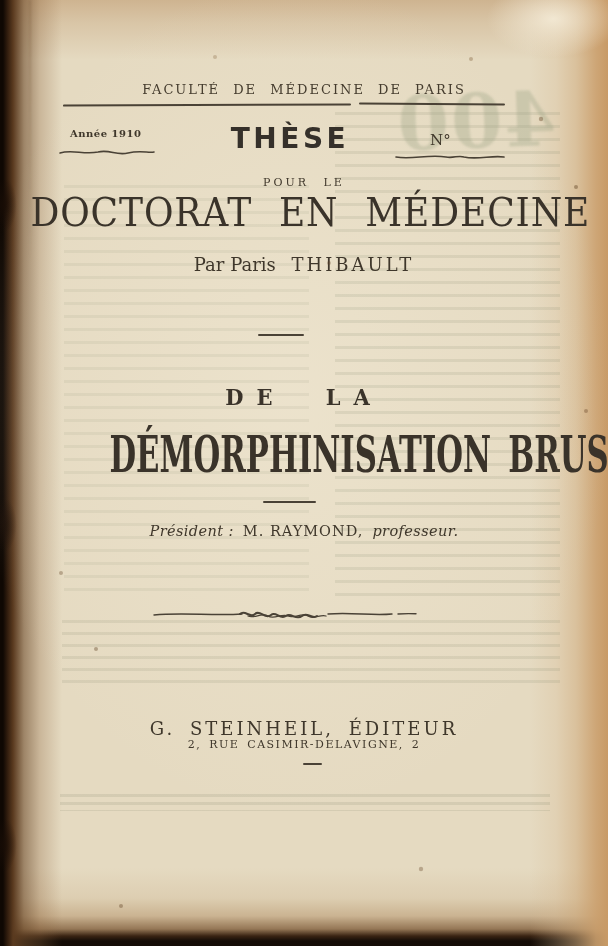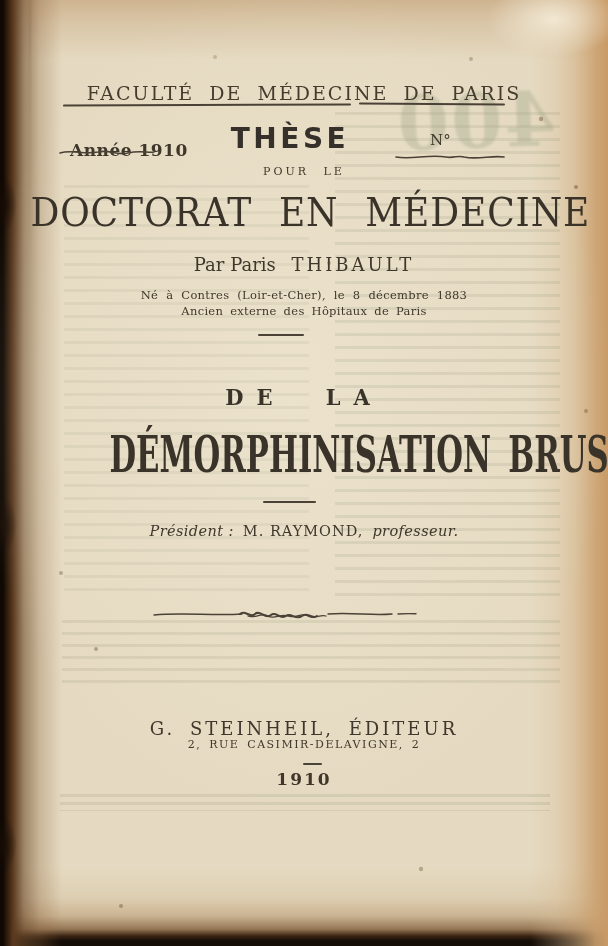--- a/index.html
+++ b/index.html
@@ -23,25 +23,25 @@
   }
   .abs{position:absolute;}
   .ctr{left:0;right:0;text-align:center;white-space:nowrap;}
   
   .ghost{
     position:absolute;
     background-image:repeating-linear-gradient(180deg, rgba(116,124,96,0.13) 0px, rgba(116,124,96,0.13) 3px, rgba(116,124,96,0) 3px, rgba(116,124,96,0) 13px);
     filter:blur(0.7px);
   }
   .rule{position:absolute;background:#4a4236;height:1.6px;border-radius:1px;}
-  .faculty{top:82px;font-size:19px;letter-spacing:2px;word-spacing:7px;color:#453c2e;}
-  .annee{left:70px;top:140px;font-size:17px;font-weight:bold;letter-spacing:0.5px;}
+  .faculty{top:82px;font-size:13px;letter-spacing:2px;word-spacing:7px;color:#453c2e;}
+  .annee{left:70px;top:128px;font-size:10px;font-weight:bold;letter-spacing:0.5px;}
   .these{top:122px;font-family:"DejaVu Sans", sans-serif;font-size:28px;font-weight:bold;letter-spacing:3.5px;color:#35302a;transform:translateX(-14px);}
   .numero{left:430px;top:131px;font-size:15px;}
-  .pourle{top:165px;font-size:11px;letter-spacing:3px;word-spacing:8px;}
+  .pourle{top:176px;font-size:11px;letter-spacing:3px;word-spacing:8px;}
   .doctorat{top:190px;font-size:40px;letter-spacing:1px;word-spacing:16px;color:#3a332a;transform:scaleX(0.9);transform-origin:50% 50%;line-height:1.1;}
   .byline{top:254px;font-size:18px;}
   .byline .surname{letter-spacing:3px;margin-left:10px;}
   .birth{top:288px;font-size:11.5px;word-spacing:4px;letter-spacing:0.3px;}
   .externe{top:304px;font-size:11.5px;word-spacing:3px;letter-spacing:0.3px;}
   .dela{top:385px;font-size:21px;font-weight:bold;letter-spacing:13px;word-spacing:20px;color:#3a332a;transform:scaleY(1.05);}
   .bigtitle{top:427px;font-size:48px;font-weight:bold;letter-spacing:0px;word-spacing:10px;color:#3a332a;transform:scaleX(0.64) scaleY(1.04);transform-origin:50% 50%;line-height:1.15;}
   .president{top:523px;font-size:14.5px;font-style:italic;letter-spacing:0.4px;}
   .president .pname{font-style:normal;letter-spacing:1px;margin:12px 4px;}
   .imprint-city{top:692px;font-size:18px;letter-spacing:5px;}
@@ -100,22 +100,20 @@
     <path d="M2,6 C18,9 34,3 52,6 C60,7.5 64,4 70,6 C84,9 98,4 110,6" fill="none" stroke="#4a4236" stroke-width="1.6" stroke-linecap="round"></path>
   </svg>
 
   <div class="abs ctr pourle">POUR LE</div>
   <div class="abs ctr doctorat">DOCTORAT EN MÉDECINE</div>
 
   <div class="abs ctr byline">
     <span>Par Paris</span>
     <span class="surname">THIBAULT</span>
   </div>
-  <div class="abs ctr birth">Né à Contres (Loir-et-Cher), le 8 décembre 1883</div>
-  <div class="abs ctr externe">Ancien externe des Hôpitaux de Paris</div>
   <div class="rule" style="left:258px;top:334px;width:46px;height:2px;"></div>
 
   <div class="abs ctr dela">DE LA</div>
   <div class="abs ctr bigtitle">DÉMORPHINISATION BRUSQUE</div>
   <div class="rule" style="left:263px;top:501px;width:53px;height:2.4px;"></div>
 
   <div class="abs ctr president">
     <span>Président :</span>
     <span class="pname">M. RAYMOND,</span>
     <span>professeur.</span>
@@ -124,17 +122,16 @@
   <svg class="abs" style="left:152px;top:605px;" width="266" height="18" viewBox="0 0 266 18">
     <path d="M2,10 C30,7 60,11 90,9" fill="none" stroke="#4a4236" stroke-width="1.4" stroke-linecap="round"></path>
     <path d="M88,9 c5,-5 10,5 15,0 c5,-5 10,6 16,1 c5,-4 9,5 15,1 c5,-4 10,5 16,0 c5,-5 10,4 15,0" fill="none" stroke="#4a4236" stroke-width="2" stroke-linecap="round"></path>
     <path d="M96,11 c6,3 14,-4 20,0 c6,4 14,-3 20,0 c6,3 14,-4 20,0 c6,4 12,-2 18,0" fill="none" stroke="#4a4236" stroke-width="1.3" stroke-linecap="round"></path>
     <path d="M176,9 C200,7 220,11 240,9 M246,9 C252,8.6 258,8.6 264,8.8" fill="none" stroke="#4a4236" stroke-width="1.4" stroke-linecap="round"></path>
   </svg>
 
   <div class="abs ctr imprint-pub">G. STEINHEIL, ÉDITEUR</div>
   <div class="abs ctr imprint-addr">2, RUE CASIMIR-DELAVIGNE, 2</div>
   <div class="rule" style="left:303px;top:763px;width:19px;height:2px;"></div>
-  <div class="abs ctr imprint-year">1910</div>
 
   <div class="abs crease"></div>
   <div class="abs specks"></div>
 </div>
 
 </body></html>

